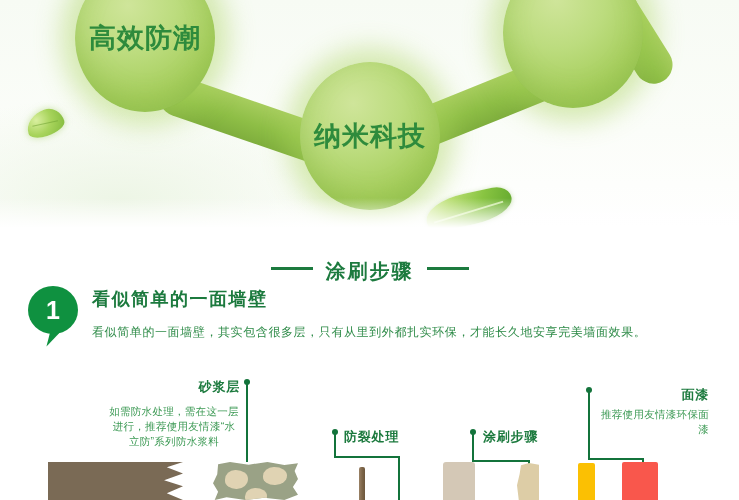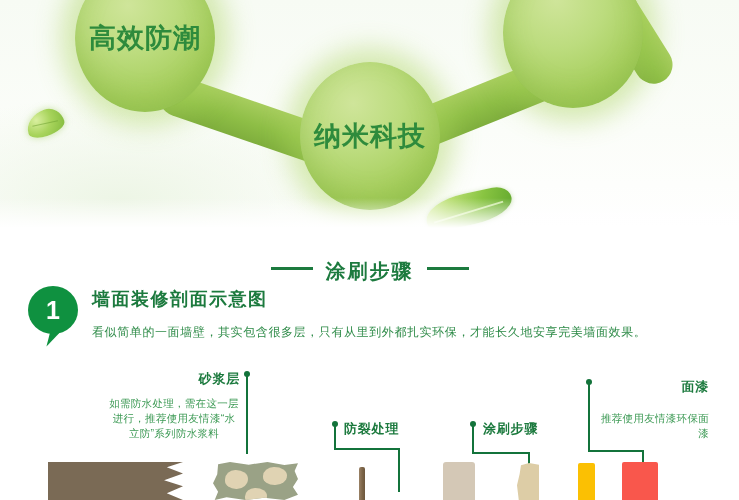--- a/index.html
+++ b/index.html
@@ -199,21 +199,21 @@
     font-size: 12px;
     color: #2e8b48;
     letter-spacing: 0.6px;
     white-space: nowrap;
     font-family: Liberation Mono, monospace;
   }
 
   
   .diagram {
     position: absolute;
-    left: 0; top: 362px;
+    left: 0; top: 370px;
     width: 728px;
     height: 130px;
   }
 
   
   .callout { position: absolute; }
   .callout-title {
     font-size: 13px;
     font-weight: bold;
     color: #1c7a3e;
@@ -329,21 +329,21 @@
     <div class="rule"></div>
     <div class="section-title-text">涂刷步骤</div>
     <div class="rule"></div>
   </div>
 
   <div class="step">
     <div class="step-badge">
       <div class="step-badge-tail"></div>
       <div class="step-badge-circle">1</div>
     </div>
-    <div class="step-heading">墙面装修剖面示意图</div>
+    <div class="step-heading">看似简单的一面墙壁</div>
     <div class="step-desc">看似简单的一面墙壁，其实包含很多层，只有从里到外都扎实环保，才能长久地安享完美墙面效果。</div>
   </div>
 
   <div class="diagram">
 
     <div class="callout" style="left:108px; top:8px; width:132px; text-align:right;">
       <div class="callout-title" style="text-align:right;">砂浆层</div>
       <div class="callout-body" style="text-align:center; margin-top:8px;">如需防水处理，需在这一层进行，推荐使用友情漆“水立防”系列防水浆料</div>
     </div>
     <div class="conn-dot" style="left:244px; top:9px;"></div>
@@ -360,21 +360,21 @@
     <div class="callout" style="left:483px; top:58px;">
       <div class="callout-title">涂刷步骤</div>
     </div>
     <div class="conn-dot" style="left:470px; top:59px;"></div>
     <div class="conn" style="left:472px; top:62px; width:2px; height:30px;"></div>
     <div class="conn" style="left:472px; top:90px; width:58px; height:2px;"></div>
     <div class="conn" style="left:528px; top:90px; width:2px; height:40px;"></div>
 
     <div class="callout" style="left:599px; top:16px; width:110px;text-align:right;">
       <div class="callout-title">面漆</div>
-      <div class="callout-body" style="margin-top:15px;">推荐使用友情漆环保面漆</div>
+      <div class="callout-body" style="margin-top:3px;">推荐使用友情漆环保面漆</div>
     </div>
     <div class="conn-dot" style="left:586px; top:17px;"></div>
     <div class="conn" style="left:588px; top:20px; width:2px; height:70px;"></div>
     <div class="conn" style="left:588px; top:88px; width:56px; height:2px;"></div>
     <div class="conn" style="left:642px; top:88px; width:2px; height:42px;"></div>
   </div>
 
   <div class="layer layer-base"></div>
 
   <div class="layer layer-mortar">

